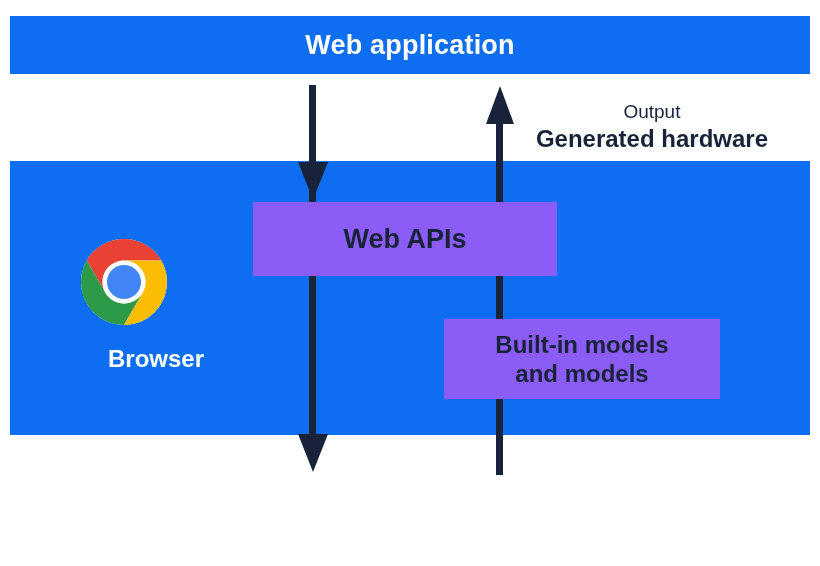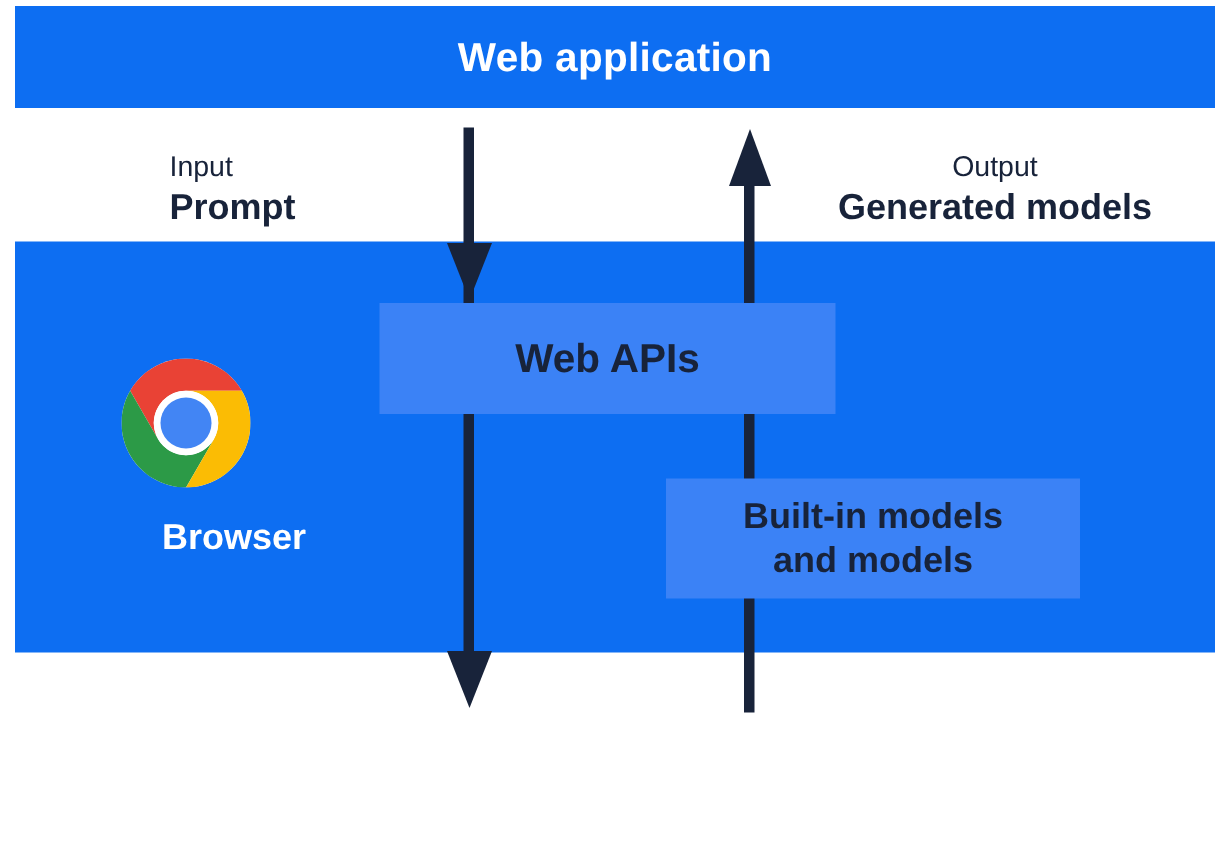--- a/index.html
+++ b/index.html
@@ -11,21 +11,21 @@
     overflow: hidden;
   }
   .canvas { position: absolute; left: 0; top: 0; width: 820px; height: 566px; }
 
   
   .band {
     position: absolute; left: 10px; width: 800px;
     background: #0D6EF2; z-index: 1;
     display: flex; align-items: center; justify-content: center;
   }
-  .band-top    { top: 4px;  height: 68px; }
+  .band-top    { top: 16px;  height: 58px; }
   .band-middle { top: 161px; height: 274px; }
   .band-bottom { top: 475px; height: 83px; }
   .band-label {
     color: #ffffff; font-weight: 700; font-size: 27px; letter-spacing: 0.2px;
   }
 
   
   .io-block { position: absolute; top: 99px; color: #18233A; z-index: 4; }
   .io-input  { left: 113px; text-align: left; }
   .io-output { right: 52px; text-align: center; }
@@ -44,21 +44,21 @@
   .head-down-upper { left: 298px; top: 162px; }
   .head-down-lower { left: 298px; top: 434px; }
   .head-up {
     border-left: 14px solid transparent; border-right: 14px solid transparent;
     border-bottom: 38px solid #18233A;
     left: 486px; top: 86px;
   }
 
   
   .ybox {
-    position: absolute; background: #3b82f6; color: #18233A;
+    position: absolute; background: #8b5cf6; color: #18233A;
     font-weight: 700; z-index: 3;
     display: flex; flex-direction: column; align-items: center; justify-content: center;
     text-align: center;
   }
   .box-webapis { left: 253px; top: 202px; width: 304px; height: 74px; font-size: 27px; }
   .box-builtin { left: 444px; top: 319px; width: 276px; height: 80px; font-size: 24px; line-height: 29px; }
 
   
   .chrome-logo { position: absolute; left: 81px; top: 239px; width: 86px; height: 86px; z-index: 2; }
   .browser-label {
@@ -72,28 +72,24 @@
 
 <div class="canvas">
 
   <div class="band band-top">
     <span class="band-label">Web application</span>
   </div>
 
   <div class="band band-middle"></div>
 
 
-  <div class="io-block io-input">
-    <div class="io-title">Input</div>
-    <div class="io-value">Prompt</div>
-  </div>
 
   <div class="io-block io-output">
     <div class="io-title">Output</div>
-    <div class="io-value">Generated models</div>
+    <div class="io-value">Generated hardware</div>
   </div>
 
   <div class="shaft shaft-down"></div>
   <div class="head head-down head-down-upper"></div>
   <div class="head head-down head-down-lower"></div>
 
   <div class="shaft shaft-up"></div>
   <div class="head head-up"></div>
 
   <div class="ybox box-webapis">

